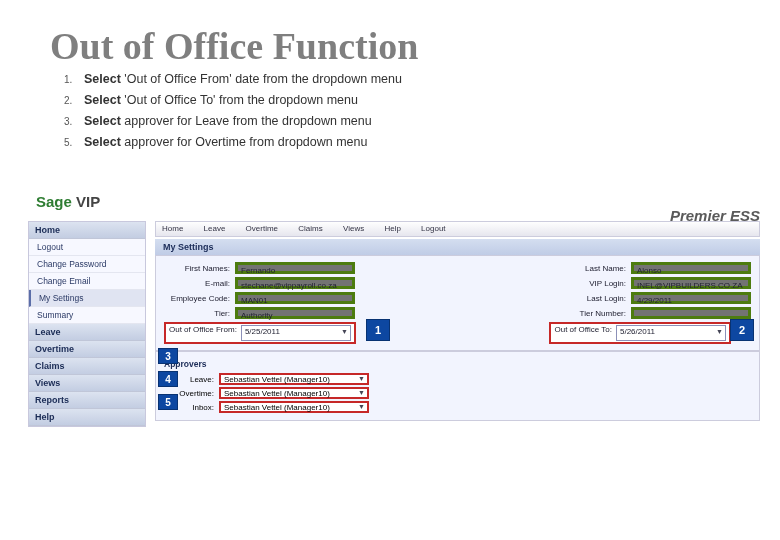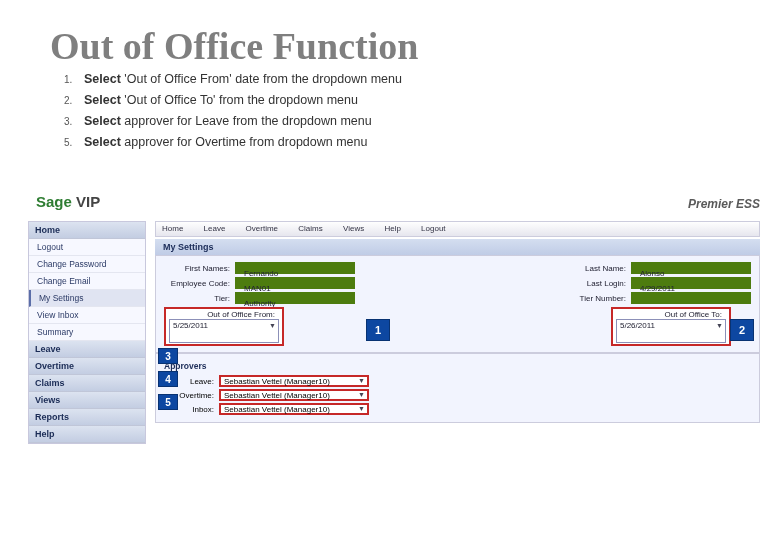--- a/index.html
+++ b/index.html
@@ -7,40 +7,40 @@
   .slide { width: 780px; height: 540px; position: relative; }
   .title { font-family: "Times New Roman", serif; font-size: 38px; color: #7f7f7f; position: absolute; top: 24px; left: 50px; }
   .steps { position: absolute; top: 72px; left: 64px; font-size: 12.5px; color: #333; }
   .steps li { list-style: none; margin-bottom: 7px; }
   .steps .num { display: inline-block; width: 20px; font-size: 10px; color: #555; }
   .steps b { font-weight: bold; }
   .app { position: absolute; top: 193px; left: 20px; width: 740px; height: 240px; }
   .topbar { position: absolute; top: 0; left: 0; right: 0; height: 26px; }
   .logo { position: absolute; left: 16px; top: 0; font-size: 15px; color: #2e7d32; font-weight: bold; }
   .logo .vip { color: #444; }
-  .ess { position: absolute; right: 0; top: 4px; font-size: 12px; color: #5a5a5a; font-style: italic; font-weight: 600; }
+  .ess { position: absolute; right: 0; top: 14px; font-size: 15px; color: #5a5a5a; font-style: italic; font-weight: 600; }
   .menubar { position: absolute; top: 28px; left: 135px; right: 0; height: 16px; background: linear-gradient(#fefefe,#e6e6ee); border: 1px solid #ccd; font-size: 8px; color: #334; padding: 2px 6px; }
   .menubar span { margin-right: 18px; }
   .userbar { position: absolute; top: 46px; right: 0; width: 280px; height: 14px; font-size: 8px; color: #223; text-align: right; padding-right: 8px; }
   .userbar .dd { display:inline-block; width: 90px; height: 11px; background:#fff; border:1px solid #7a7aaa; vertical-align: middle; margin-right: 4px; position:relative;}
   .userbar .dd::after{content:"▼"; position:absolute; right:1px; top:0; font-size:7px; color:#445;}
   .sidebar { position: absolute; top: 28px; left: 8px; width: 118px; background: #f7f8ff; border: 1px solid #c8c8dd; }
   .sidehdr { background: linear-gradient(#dce3f0,#c3cde2); font-size: 9px; font-weight: bold; color: #1a2b55; padding: 3px 6px; border-bottom:1px solid #c0c6d8;}
   .sideitem { font-size: 8.5px; color: #2b3a66; padding: 3px 8px; border-bottom: 1px solid #e4e6f0; cursor: pointer; }
   .sideitem.sel { background: #e0e4f2; border-left:2px solid #5b6ea8; }
   .main { position: absolute; top: 46px; left: 135px; right: 0; }
   .tabhdr { background: linear-gradient(#d4def0,#c0cce6); font-size: 9px; font-weight:bold; color:#1b2c58; padding:3px 8px; }
   .formarea { background: #f2f4fe; border:1px solid #ccd; padding: 6px 8px; font-size: 8px; color: #223; }
   .row { display:flex; justify-content: space-between; margin-bottom: 3px; align-items: center; }
   .field { display:flex; align-items:center; }
   .field label { display:inline-block; text-align:right; margin-right:5px; color:#223; font-size:8px; min-width:66px;}
-  .field .val { display:inline-block; min-width: 120px; height:12px; border:6px solid #4d7c0f; background:#737373; padding:0 3px; font-size:8px; line-height:12px;}
-  .datebox { display:flex; align-items:flex-end; border:2px solid #c62828; padding:1px 3px; background:#fff;flex-direction:column; }
+  .field .val { display:inline-block; min-width: 120px; height:12px; border:3px solid #4d7c0f; background:#737373; padding:0 3px; font-size:8px; line-height:12px;}
+  .datebox { display:flex; align-items:flex-start; border:2px solid #c62828; padding:1px 3px; background:#fff; }
   .datebox label { font-size:8px; margin-right:4px; min-width: auto; }
-  .datebox .dd { display:inline-block; width: 110px; height:24px; background:#fff; border:1px solid #8c90b8; position:relative; font-size:8px; padding:0 3px; line-height:12px;}
+  .datebox .dd { display:inline-block; width: 110px; height:16px; background:#fff; border:1px solid #8c90b8; position:relative; font-size:8px; padding:0 3px; line-height:12px;}
   .datebox .dd::after{content:"▼"; position:absolute; right:2px; top:0; font-size:7px; color:#445;}
   .rowdates { display:flex; justify-content:space-between; align-items:center; margin-top:3px; }
   .mailicon { width:14px; height:10px; background:#ffd966; border:1px solid #b38f00; display:inline-block; margin-left:6px; position:relative;}
   .mailicon::after{content:""; position:absolute; left:1px; top:0; width:0; height:0; border-left:5px solid transparent; border-right:5px solid transparent; border-top:5px solid #b38f00;}
   .approvers { background:#f2f4fe; border:1px solid #ccd; padding:5px 8px; font-size:8px; }
   .aphdr { font-size:8.5px; color:#1c2c58; font-weight:bold; padding:2px 0; }
   .aprow { display:flex; align-items:center; margin:2px 0;}
   .aprow label{ display:inline-block; width:50px; text-align:right; margin-right:5px; font-size:8px;}
   .aprow .sel { display:inline-block; width:150px; height:12px; border:2px solid #c62828; background:#fff; font-size:8px; padding:0 3px; line-height:10px; position:relative;}
   .aprow .sel::after{content:"▼"; position:absolute; right:2px; top:-1px; font-size:7px; color:#445;}
@@ -82,41 +82,50 @@
     <span class="dd"></span>
     | <span>Fernando Alonso (Manager)</span>
   </div>
 
   <div class="sidebar">
     <div class="sidehdr">Home</div>
     <div class="sideitem">Logout</div>
     <div class="sideitem">Change Password</div>
     <div class="sideitem">Change Email</div>
     <div class="sideitem sel">My Settings</div>
-    <div class="sideitem">View Inbox</div>
     <div class="sideitem">Summary</div>
     <div class="sidehdr">Leave</div>
     <div class="sidehdr">Overtime</div>
     <div class="sidehdr">Claims</div>
     <div class="sidehdr">Views</div>
     <div class="sidehdr">Reports</div>
     <div class="sidehdr">Help</div>
   </div>
 
   <div class="main">
     <div class="tabhdr">My Settings</div>
     <div class="formarea">
       <div class="row">
         <div class="field">
               <label>First Names:</label>
               <span class="val">Fernando</span>
             </div>
         <div class="field">
               <label>Last Name:</label>
               <span class="val">Alonso</span>
+            </div>
+      </div>
+      <div class="row">
+        <div class="field">
+              <label>E-mail:</label>
+              <span class="val">stechane@vippayroll.co.za</span>
+            </div>
+        <div class="field">
+              <label>VIP Login:</label>
+              <span class="val">INEL@VIPBUILDERS.CO.ZA</span>
             </div>
       </div>
       <div class="row">
         <div class="field">
               <label>Employee Code:</label>
               <span class="val">MAN01</span>
             </div>
         <div class="field">
               <label>Last Login:</label>
               <span class="val">4/29/2011</span>

